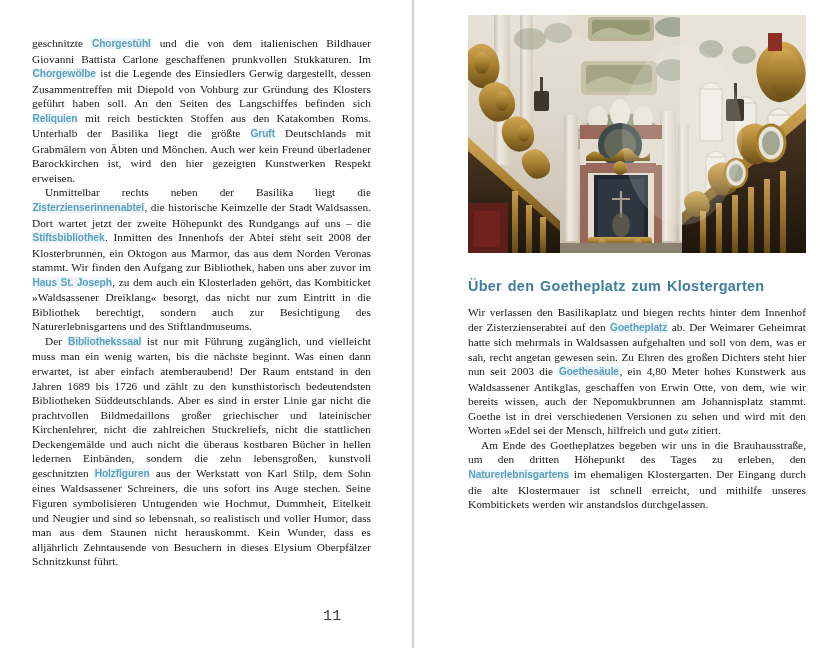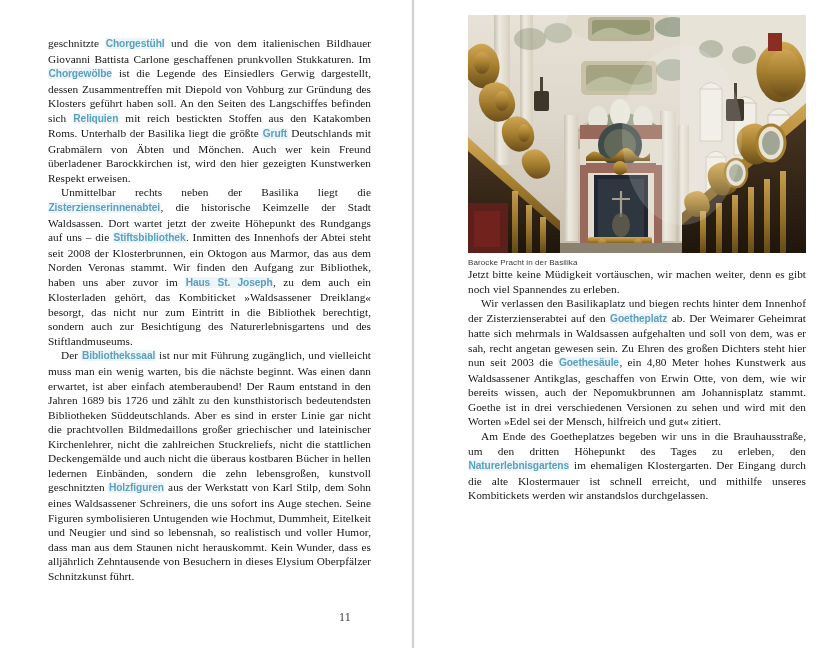--- a/index.html
+++ b/index.html
@@ -38,21 +38,21 @@
         #ffffff 100%);
   }
 
   .page {
     position: relative;
     width: 416px;
     height: 648px;
     box-sizing: border-box;
   }
 
-  .page-left  { padding: 0 45px 0 32px; margin-left: 16px; }
+  .page-left  { padding: 0 45px 0 32px; }
   .page-right { padding: 0 26px 0 52px; }
 
   
   .body-text {
     font-size: 11.3px;
     line-height: 14.55px;
     text-align: justify;
     text-justify: inter-word;
     hyphens: manual;
     color: #161616;
@@ -114,22 +114,22 @@
     font-weight: bold;
     color: #3d7f9a;
     letter-spacing: 0.3px;
     word-spacing: 1.5px;
   }
 
   
   .folio {
     position: absolute;
     bottom: 23px;
-    font-family: Liberation Serif, serif;
-    font-size: 12px;
+    font-family: Liberation Mono, monospace;
+    font-size: 15px;
     color: #3a3a3a;
     letter-spacing: 0.2px;
   }
   .folio-left  { left: 323px; }
 </style>
 </head>
 <body>
 
 <div class="book">
 
@@ -286,25 +286,24 @@
           <rect x="66" y="76" width="15" height="20" rx="2" fill="#3b342a"></rect>
           <rect x="266" y="68" width="3" height="16" fill="#4a4236"></rect>
           <rect x="258" y="84" width="18" height="22" rx="2" fill="#3b342a"></rect>
 
           <path d="M92 228 L214 228 L214 238 L92 238 Z" fill="#8d8374"></path>
 
           <ellipse cx="214" cy="120" rx="60" ry="90" fill="#ffffff" opacity=".18"></ellipse>
           <rect x="0" y="0" width="338" height="238" fill="#6b5a3f" opacity=".05"></rect>
         </svg>
       </div>
-      <div class="caption">Barocke Pracht in der Basilika</div>
     </div>
 
+    <h2 class="section-head">Über den Goetheplatz zum Klostergarten</h2>
 
     <div class="body-text">
-        <p class="first-para">Jetzt bitte keine Müdigkeit vortäuschen, wir machen weiter, denn es gibt noch viel Spannendes zu erleben.</p>
         <p>Wir verlassen den Basilikaplatz und biegen rechts hinter dem Innenhof der Zisterzienserabtei auf den <span class="lk lk-wrap">Goetheplatz</span> ab. Der Weimarer Geheimrat hatte sich mehrmals in Waldsassen aufgehalten und soll von dem, was er sah, recht angetan gewesen sein. Zu Ehren des großen Dichters steht hier nun seit 2003 die <span class="lk lk-wrap">Goethesäule</span>, ein 4,80 Meter hohes Kunstwerk aus Waldsassener Antikglas, geschaffen von Erwin Otte, von dem, wie wir bereits wissen, auch der Nepomukbrunnen am Johannisplatz stammt. Goethe ist in drei verschiedenen Versionen zu sehen und wird mit den Worten »Edel sei der Mensch, hilfreich und gut« zitiert.</p>
         <p>Am Ende des Goetheplatzes begeben wir uns in die Brauhausstraße, um den dritten Höhepunkt des Tages zu erleben, den <span class="lk lk-wrap">Naturerlebnisgartens</span> im ehemaligen Klostergarten. Der Eingang durch die alte Klostermauer ist schnell erreicht, und mithilfe unseres Kombitickets werden wir anstandslos durchgelassen.</p>
       </div>
 
   </div>
 
 </div>
 
 </body></html>

